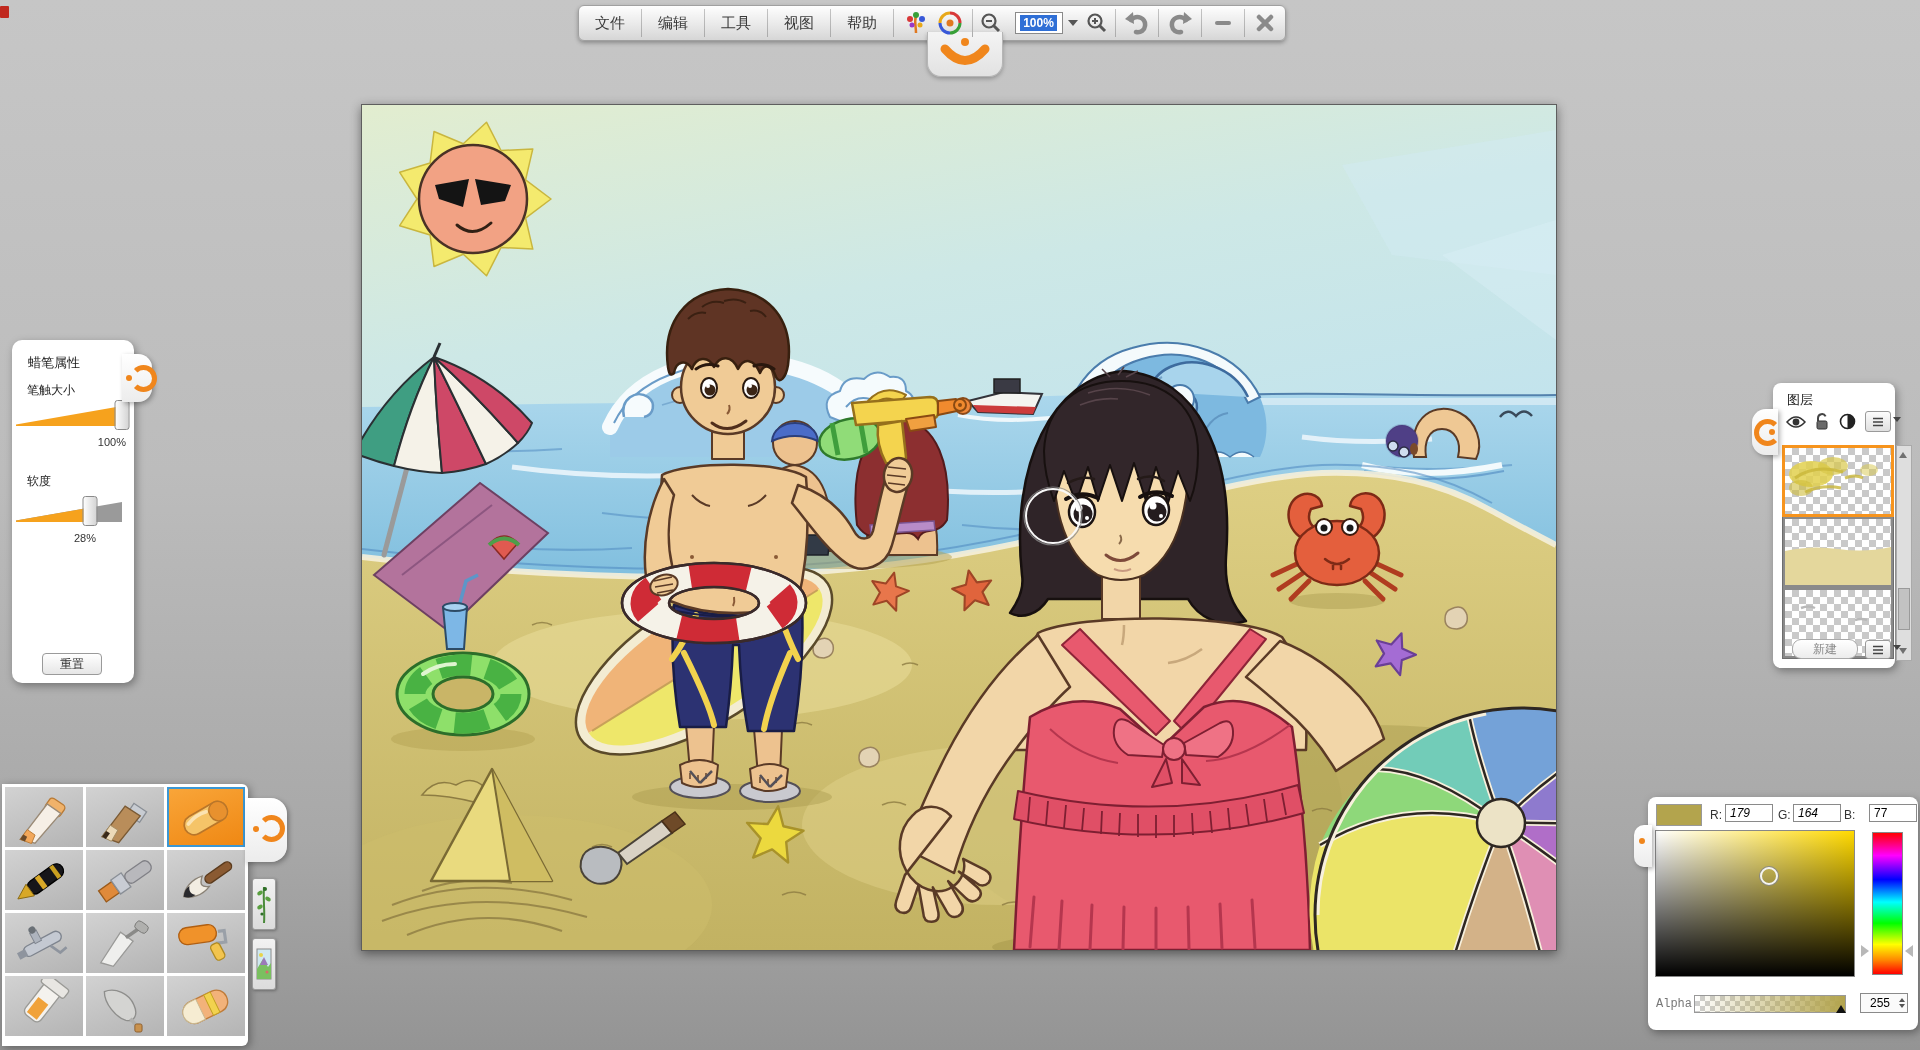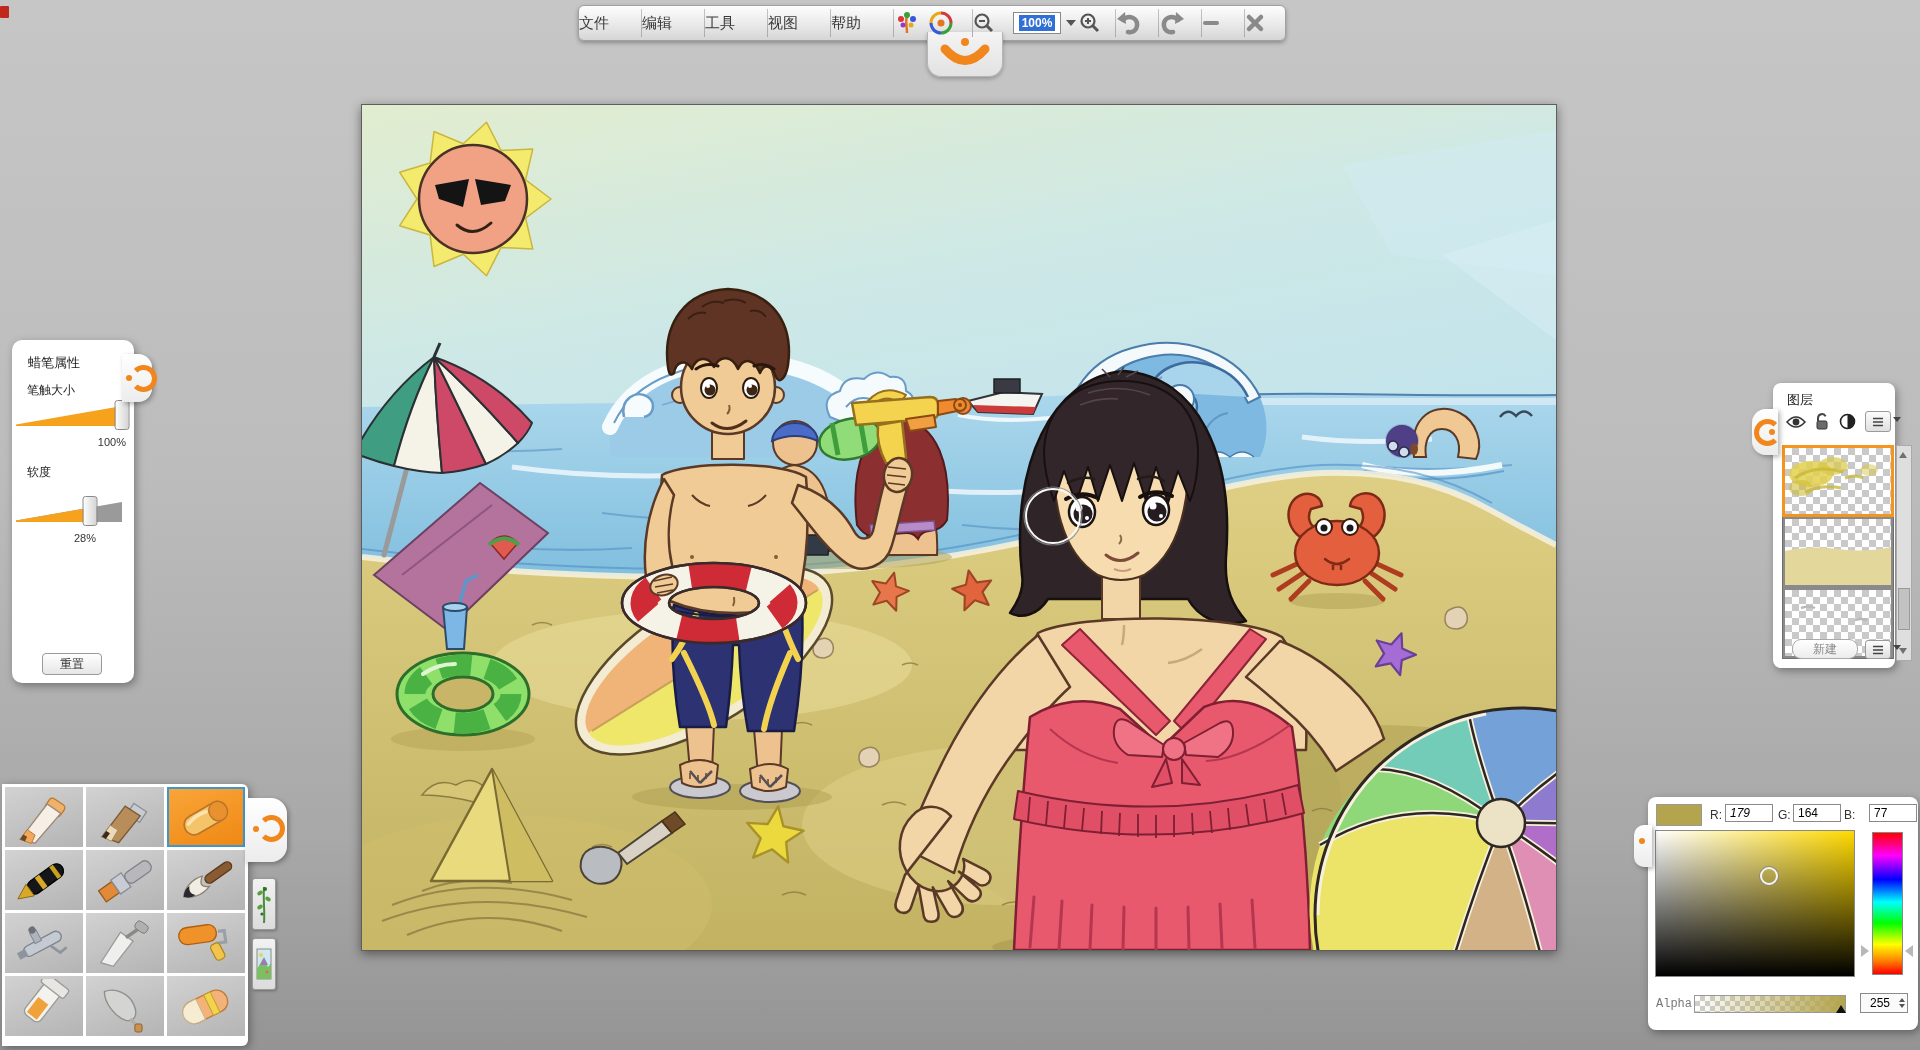--- a/index.html
+++ b/index.html
@@ -17,21 +17,21 @@
   .crescent.open-right{border-right-color:transparent;}
   .odot{position:absolute;width:6px;height:6px;border-radius:50%;background:#f0861c;}
   .checker{background-color:#fff;
     background-image:linear-gradient(45deg,#c9c9c9 25%,transparent 25%,transparent 75%,#c9c9c9 75%),
                      linear-gradient(45deg,#c9c9c9 25%,transparent 25%,transparent 75%,#c9c9c9 75%);
     background-size:14px 14px;background-position:0 0,7px 7px;}
   
   #toolbar{position:absolute;left:578px;top:5px;height:34px;display:flex;align-items:stretch;
     background:linear-gradient(180deg,#fefefe,#e9e9e9 55%,#d6d6d6);
     border:1px solid #a0a0a0;border-radius:6px;box-shadow:0 2px 4px rgba(0,0,0,.3);z-index:5;}
-  .tb-item{position:relative;z-index:2;display:flex;align-items:center;
+  .tb-item{position:relative;z-index:2;display:flex;align-items:center;justify-content:center;
     font-size:15px;color:#3a3a3a;cursor:default;}
   .tb-menu{width:62px;}
   .tb-sep{width:1px;background:linear-gradient(180deg,#c4c4c4,#aaa);margin:3px 0;z-index:2;}
   .tb-btn{width:42px;}
   #clown-tab{position:absolute;left:348px;top:26px;width:74px;height:44px;z-index:1;
     background:linear-gradient(180deg,#f4f4f4,#e2e2e2);border:1px solid #b5b5b5;border-top:none;
     border-radius:0 0 14px 14px;box-shadow:0 2px 4px rgba(0,0,0,.25);}
   #clown-tab svg{position:absolute;left:7px;top:12px;}
   #clown-nose{position:absolute;left:33px;top:6px;width:8px;height:8px;border-radius:50%;background:#f0861c;}
   .zoom-combo{width:70px;display:flex;align-items:center;}
@@ -596,21 +596,21 @@
 </div>
 
 <div id="crayon-panel" class="panel">
   <div class="title">蜡笔属性</div>
   <div class="slider-label" style="top:42px;">笔触大小</div>
   <div class="slider-track" style="top:62px;">
     <div class="wedge orange"></div>
     <div class="handle" style="left: 100%;"></div>
   </div>
   <div class="slider-value" style="top:96px;right:8px;">100%</div>
-  <div class="slider-label" style="top:124px;">软度</div>
+  <div class="slider-label" style="top:133px;">软度</div>
   <div class="slider-track" style="top:158px;">
     <div class="wedge gray"></div>
     <div class="wedge orange-part" style="width: 70%;"></div>
     <div class="handle" style="left: 70%;"></div>
   </div>
   <div class="slider-value" style="top:192px;left:62px;">28%</div>
   <div id="reset-btn">重置</div>
   <div class="side-tab" style="left:110px;top:14px;width:30px;height:48px;border-radius:0 14px 14px 0;">
     <span class="crescent open-left" style="left:8px;top:11px;"></span>
     <span class="odot" style="left:4px;top:21px;"></span>
@@ -829,21 +829,21 @@
     <span class="crescent open-right" style="left:2px;top:10px;"></span>
     <span class="odot" style="left:17px;top:20px;"></span>
   </div>
 </div>
 
 <div id="color-panel" class="panel">
   <div id="swatch" style="background: rgb(179, 164, 77);"></div>
   <span class="rgb-label" style="left:62px;">R:</span>
   <input class="rgb-input" style="left: 77px; font-style: italic;" readonly="" value="179">
   <span class="rgb-label" style="left:130px;">G:</span>
-  <input class="rgb-input" style="left: 145px;" readonly="" value="164">
+  <input class="rgb-input" style="left: 145px; font-style: italic;" readonly="" value="164">
   <span class="rgb-label" style="left:196px;">B:</span>
   <input class="rgb-input" style="left: 221px;" readonly="" value="77">
 
   <div id="sv-square">
     <div id="sv-cursor"></div>
   </div>
   <div id="hue-bar"></div>
   <div class="hue-arrow" id="hue-arrow-left"></div>
   <div class="hue-arrow" id="hue-arrow-right"></div>
 

